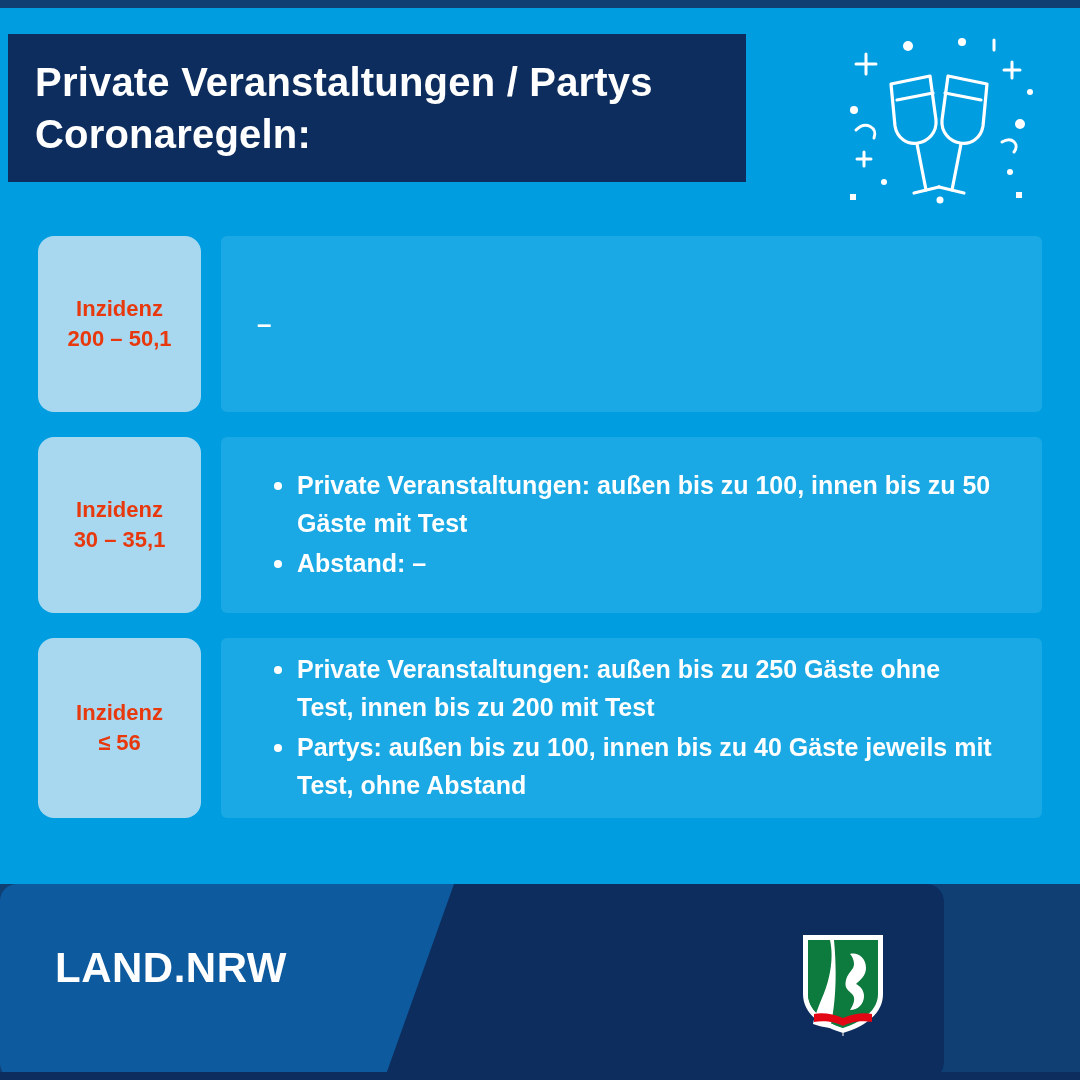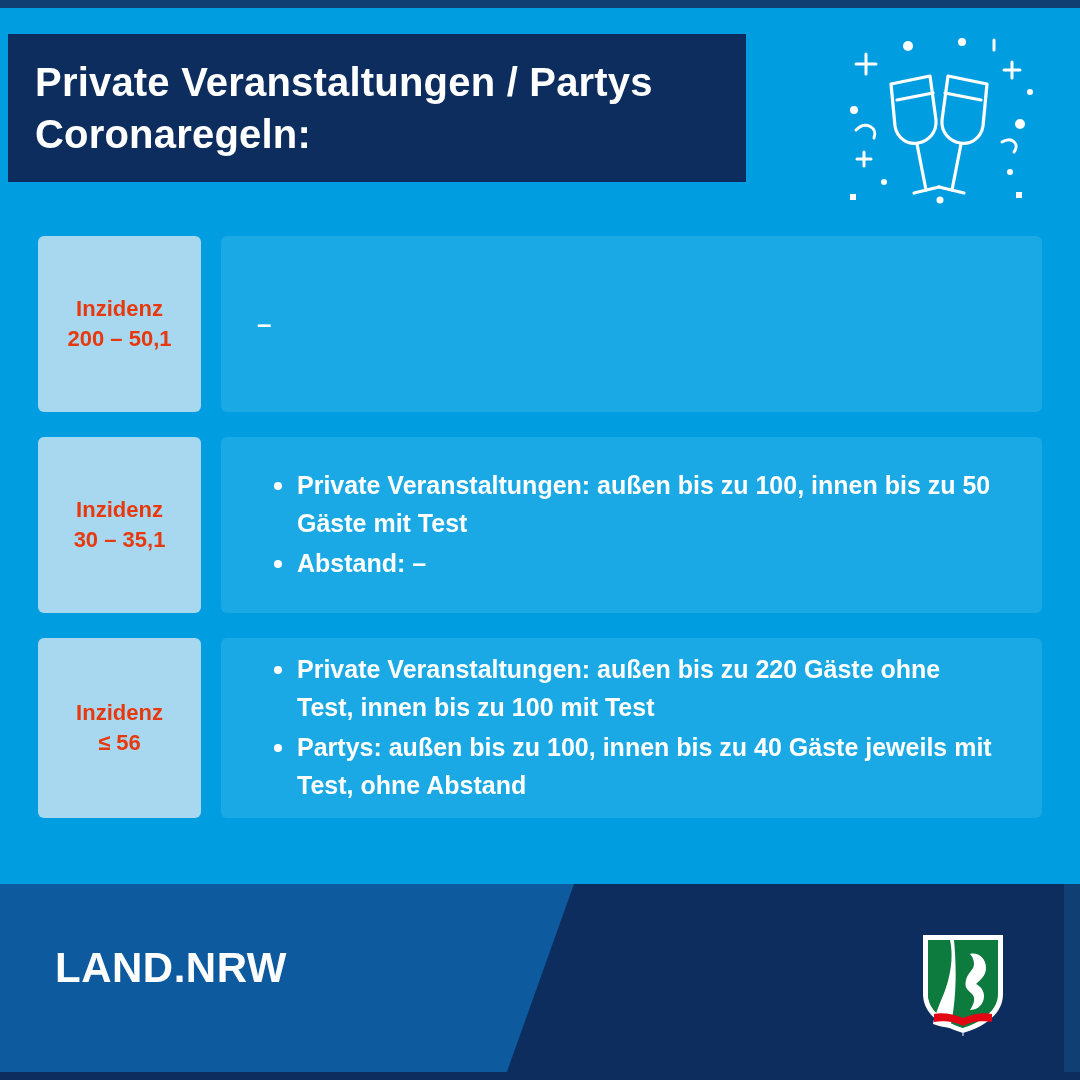--- a/index.html
+++ b/index.html
@@ -64,21 +64,21 @@
   }
   .row {
     display: flex;
     align-items: stretch;
     margin-bottom: 25px;
   }
   .row-label {
     width: 163px;
     flex: 0 0 163px;
     background: #a8d8f0;
-    border-radius: 6px;
+    border-radius: 16px;
     display: flex;
     flex-direction: column;
     align-items: center;
     justify-content: center;
     text-align: center;
     color: #e8380d;
     font-size: 22px;
     font-weight: bold;
     line-height: 30px;
     box-sizing: border-box;
@@ -131,24 +131,25 @@
   
   .row-1 { height: 176px; }
   .row-2 { height: 176px; }
   .row-3 { height: 180px; }
 
   
   .footer {
     position: absolute;
     left: 0;
     top: 884px;
-    width: 1064px;
+    width: 944px;
     height: 196px;
     background: #0d5a9e;
     overflow: hidden;
+    border-radius: 17px;
   }
   .footer-dark {
     position: absolute;
     right: 0;
     top: 0;
     width: 560px;
     height: 196px;
     background: #0d2d5e;
     clip-path: polygon(70px 0, 560px 0, 560px 196px, 0 196px);
   }
@@ -257,21 +258,21 @@
         </div>
       </div>
 
       <div class="row row-3">
         <div class="row-label">
           <span>Inzidenz</span>
           <span>≤ 56</span>
         </div>
         <div class="row-content">
           <ul class="bullets">
-            <li>Private Veranstaltungen: außen bis zu 220 Gäste ohne Test, innen bis zu 100 mit Test</li>
+            <li>Private Veranstaltungen: außen bis zu 250 Gäste ohne Test, innen bis zu 200 mit Test</li>
             <li>Partys: außen bis zu 100, innen bis zu 40 Gäste jeweils mit Test, ohne Abstand</li>
           </ul>
         </div>
       </div>
 
     </div>
   </div>
 
   <div class="footer">
     <div class="footer-dark"></div>

